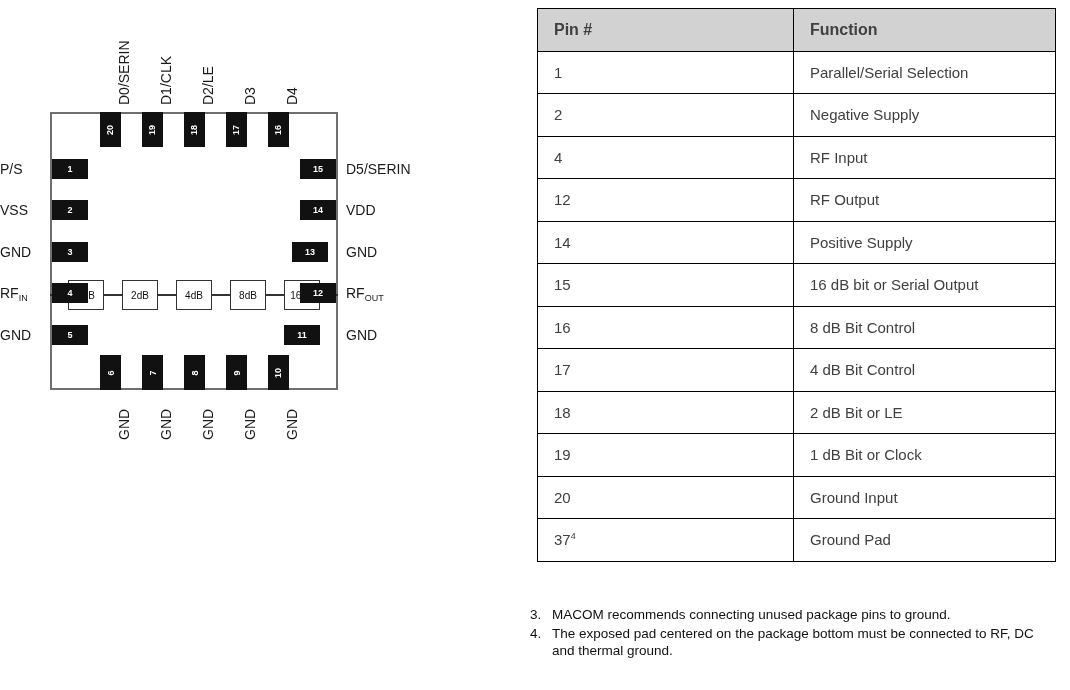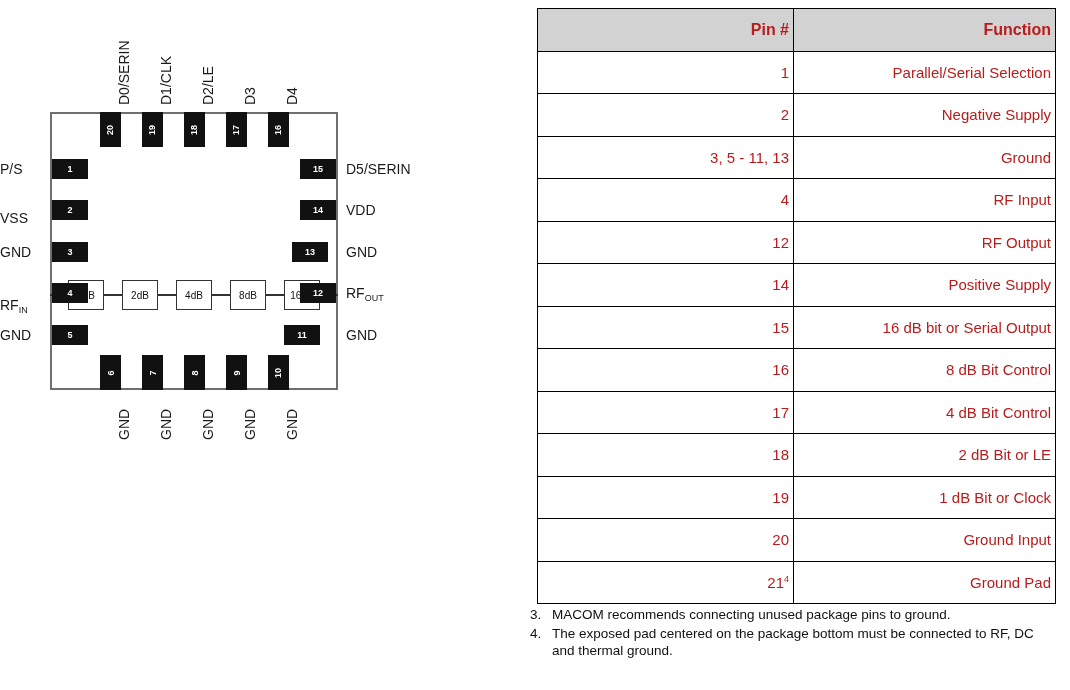--- a/index.html
+++ b/index.html
@@ -98,26 +98,26 @@
     width:518px;
   }
   table.pin-table{
     border-collapse:collapse;
     width:518px;
     table-layout:fixed;
   }
   table.pin-table th,
   table.pin-table td{
     border:1.3px solid #000000;
-    text-align:right;
+    text-align:left;
     vertical-align:middle;
     height:41.5px;
     font-size:15px;
-    color:#b91c1c;
-    padding:0 4px;
+    color:#404040;
+    padding:0 16px;
   }
   table.pin-table th{
     background:#d2d2d2;
     font-weight:bold;
     font-size:16px;
   }
   table.pin-table col.c-pin{ width:256px; }
   table.pin-table col.c-fn { width:262px; }
   td sup{ font-size:9px; vertical-align:super; }
 
@@ -184,23 +184,23 @@
   <div class="pin-label rot" style="left:242px;top:105px;">D3</div>
   <div class="pin-label rot" style="left:284px;top:105px;">D4</div>
 
   <div class="pad side" style="left:52px;top:159px;">1</div>
   <div class="pad side" style="left:52px;top:200px;">2</div>
   <div class="pad side" style="left:52px;top:242px;">3</div>
   <div class="pad side" style="left:52px;top:283px;">4</div>
   <div class="pad side" style="left:52px;top:325px;">5</div>
 
   <div class="pin-label left" style="left:0;top:161px;width:46px;">P/S</div>
-  <div class="pin-label left" style="left:0;top:202px;width:46px;margin-top:8px;">VSS</div>
+  <div class="pin-label left" style="left:0;top:202px;width:46px;">VSS</div>
   <div class="pin-label left" style="left:0;top:244px;width:46px;">GND</div>
-  <div class="pin-label left" style="left:0;top:297px;width:46px;"><span>RF</span><sub>IN</sub></div>
+  <div class="pin-label left" style="left:0;top:285px;width:46px;"><span>RF</span><sub>IN</sub></div>
   <div class="pin-label left" style="left:0;top:327px;width:46px;">GND</div>
 
   <div class="pad side" style="left:300px;top:159px;">15</div>
   <div class="pad side" style="left:300px;top:200px;">14</div>
   <div class="pad side" style="left:292px;top:242px;">13</div>
   <div class="pad side" style="left:300px;top:283px;">12</div>
   <div class="pad side" style="left:284px;top:325px;">11</div>
 
   <div class="pin-label" style="left:346px;top:161px;">D5/SERIN</div>
   <div class="pin-label" style="left:346px;top:202px;">VDD</div>
@@ -246,24 +246,20 @@
     <tbody>
       <tr>
           <td>1</td>
           <td>Parallel/Serial Selection</td>
         </tr>
       <tr>
           <td>2</td>
           <td>Negative Supply</td>
         </tr>
       <tr>
-          <td>3, 5 - 11, 13</td>
-          <td>Ground</td>
-        </tr>
-      <tr>
           <td>4</td>
           <td>RF Input</td>
         </tr>
       <tr>
           <td>12</td>
           <td>RF Output</td>
         </tr>
       <tr>
           <td>14</td>
           <td>Positive Supply</td>
@@ -286,21 +282,21 @@
         </tr>
       <tr>
           <td>19</td>
           <td>1 dB Bit or Clock</td>
         </tr>
       <tr>
           <td>20</td>
           <td>Ground Input</td>
         </tr>
       <tr>
-        <td><span>21</span><sup>4</sup></td>
+        <td><span>37</span><sup>4</sup></td>
         <td>Ground Pad</td>
       </tr>
     </tbody>
   </table>
 </div>
 
 <div id="footnotes">
   <div class="fn-row">
     <span class="fn-num">3.</span>
     <span class="fn-text">MACOM recommends connecting unused package pins to ground.</span>

